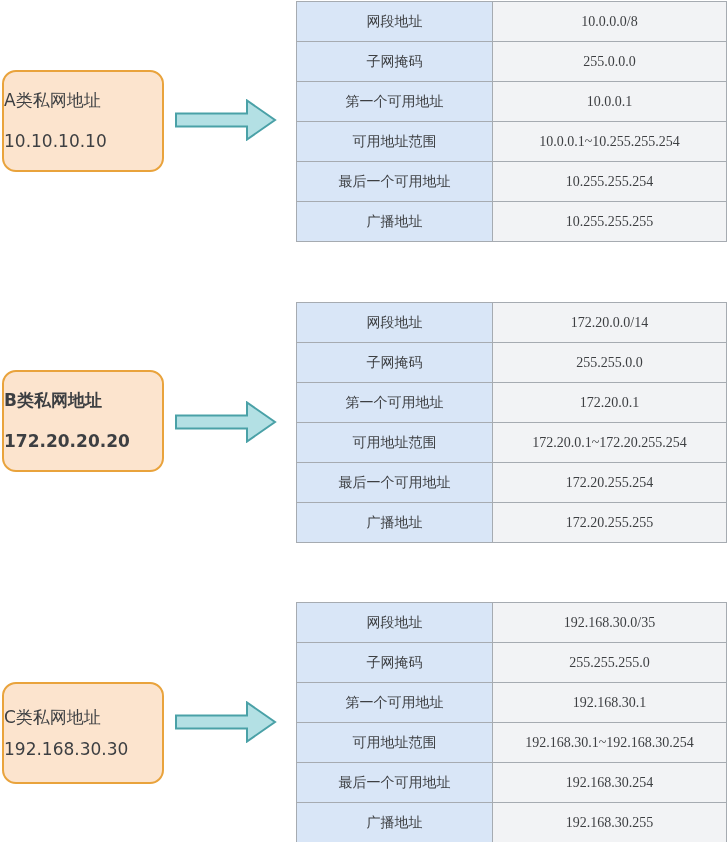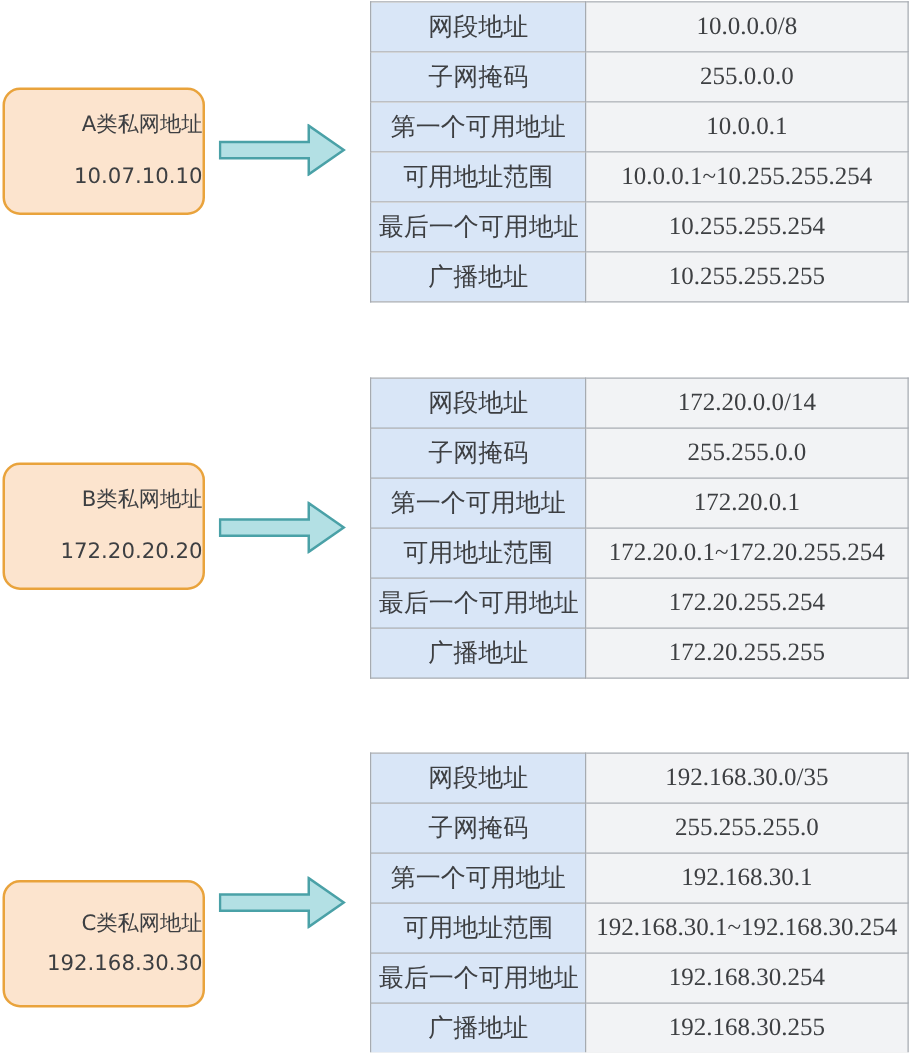--- a/index.html
+++ b/index.html
@@ -15,54 +15,54 @@
   }
   html,body{margin:0;padding:0;background:#ffffff;}
   body{font-family:"DejaVu Sans","Liberation Sans",sans-serif;color:var(--text);}
   .canvas{position:relative;width:728px;height:842px;background:#ffffff;overflow:hidden;}
 
   .class-box{
     position:absolute;left:2px;width:158px;height:98px;
     background:var(--box-fill);
     border:2px solid var(--box-border);
     border-radius:14px;
-    display:flex;flex-direction:column;align-items:flex-end;justify-content:center;
+    display:flex;flex-direction:column;align-items:flex-start;justify-content:center;
     gap:24px;
   }
   .class-box .line{font-size:17px;line-height:1;white-space:nowrap;}
 
   .arrow{position:absolute;left:175px;width:102px;height:42px;}
 
   table.net{
     position:absolute;left:296px;width:431px;
     border-collapse:collapse;table-layout:fixed;
     border:1px solid var(--outer-border);
   }
   table.net td{
     border:1px solid var(--grid-border);
-    height:39px;padding:0 6px;
+    height:39px;padding:0 18px;
     text-align:center;vertical-align:middle;
-    font-size:20px;overflow:hidden;white-space:nowrap;margin-left:32px;
+    font-size:14px;overflow:hidden;white-space:nowrap;margin-left:32px;
   }
   td.lbl{width:159px;background:var(--label-bg);}
   td.val{background:var(--value-bg);font-family:Liberation Serif, serif;}
 
   .s0 .tbl{top:1px;}   .s0 .class-box{top:70px;}  .s0 .arrow{top:99px;}
-  .s1 .tbl{top:302px;} .s1 .class-box{top:370px;} .s1 .arrow{top:401px;}
-  .s2 .tbl{top:602px;} .s2 .class-box{top:704px;gap:15px;} .s2 .arrow{top:701px;}
+  .s1 .tbl{top:302px;} .s1 .class-box{top:370px;font-weight:bold;} .s1 .arrow{top:401px;}
+  .s2 .tbl{top:602px;} .s2 .class-box{top:682px;gap:15px;} .s2 .arrow{top:701px;}
 </style>
 </head>
 <body>
 
 <div class="canvas">
 
   <div class="s0">
     <div class="class-box">
       <span class="line">A类私网地址</span>
-      <span class="line">10.07.10.10</span>
+      <span class="line">10.10.10.10</span>
     </div>
     <svg class="arrow" viewBox="0 0 102 42">
       <polygon points="1,14.5 72,14.5 72,1.5 100,21 72,40.5 72,27.5 1,27.5" fill="var(--arrow-fill)" stroke="var(--arrow-stroke)" stroke-width="2" stroke-linejoin="miter"></polygon>
     </svg>
     <table class="net tbl">
       <tbody>
         <tr>
           <td class="lbl">网段地址</td>
           <td class="val">10.0.0.0/8</td>
         </tr>

